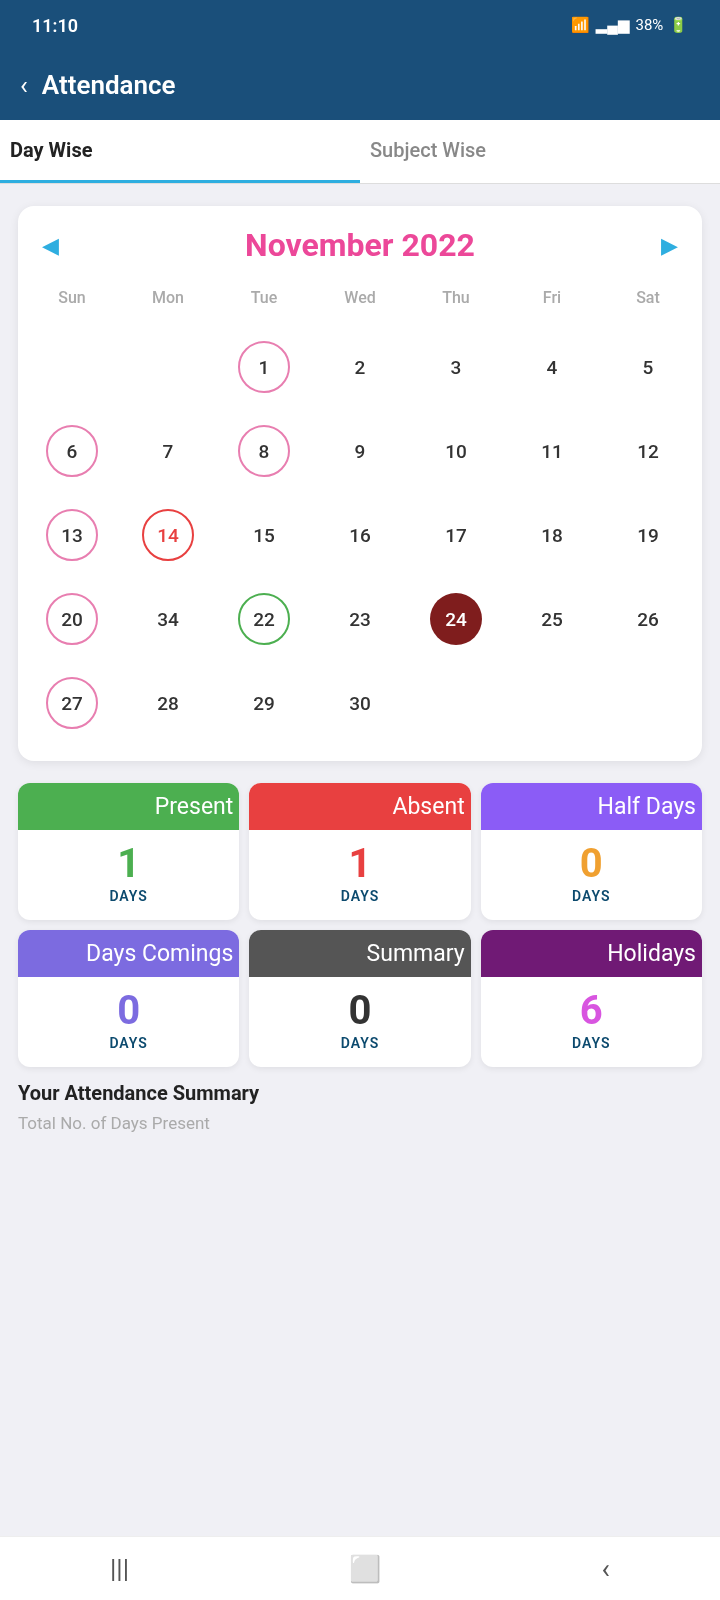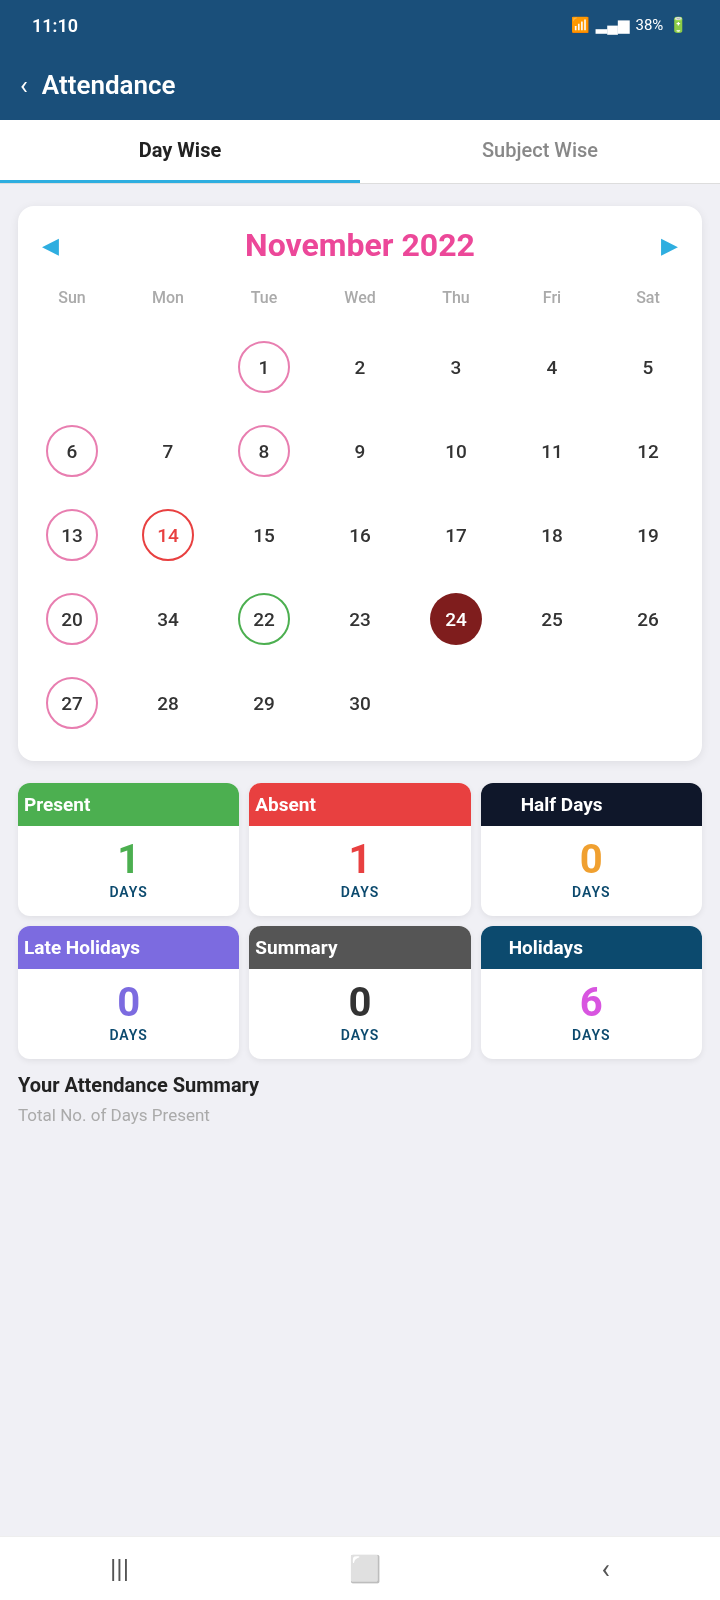--- a/index.html
+++ b/index.html
@@ -47,21 +47,20 @@
     }
 
     
     .tabs-container {
       background: white;
       display: flex;
       border-bottom: 1px solid #ddd;
     }
     .tab {
       flex: 1;
-      text-align: center;
       padding: 18px 10px;
       font-size: 20px;
       cursor: pointer;
       color: #888;
       font-weight: 500;
     }
     .tab.active {
       color: #222;
       font-weight: 700;
       border-bottom: 3px solid #2eaee0;
@@ -147,31 +146,31 @@
       margin: 0 18px 14px;
     }
     .stat-card {
       background: white;
       border-radius: 12px;
       overflow: hidden;
       box-shadow: 0 2px 6px rgba(0,0,0,0.07);
     }
     .stat-label {
       color: white;
-      text-align: left;
+      text-align: right;
       padding: 10px 6px;
-      font-size: 19px;
-      font-weight: 700;
+      font-size: 23px;
+      font-weight: 400;
     }
     .stat-label.present { background: #4caf50; }
     .stat-label.absent { background: #e84040; }
-    .stat-label.halfdays { background: #0f172a; padding-left: 40px; }
+    .stat-label.halfdays { background: #8b5cf6; padding-left: 40px; }
     .stat-label.latecomings { background: #7c6be0; }
     .stat-label.leaves { background: #555; }
-    .stat-label.holidays { background: #0c4a6e; padding-left: 28px; }
+    .stat-label.holidays { background: #701a75; padding-left: 28px; }
 
     .stat-value-area {
       padding: 14px 8px 16px;
       text-align: center;
     }
     .stat-number {
       font-size: 40px;
       font-weight: 700;
       line-height: 1;
       margin-bottom: 4px;
@@ -385,21 +384,21 @@
 
   <div class="stat-card">
     <div class="stat-label halfdays">Half Days</div>
     <div class="stat-value-area">
       <div class="stat-number orange">0</div>
       <div class="stat-unit">DAYS</div>
     </div>
   </div>
 
   <div class="stat-card">
-    <div class="stat-label latecomings">Late Holidays</div>
+    <div class="stat-label latecomings">Days Comings</div>
     <div class="stat-value-area">
       <div class="stat-number purple">0</div>
       <div class="stat-unit">DAYS</div>
     </div>
   </div>
 
   <div class="stat-card">
     <div class="stat-label leaves">Summary</div>
     <div class="stat-value-area">
       <div class="stat-number dark">0</div>

